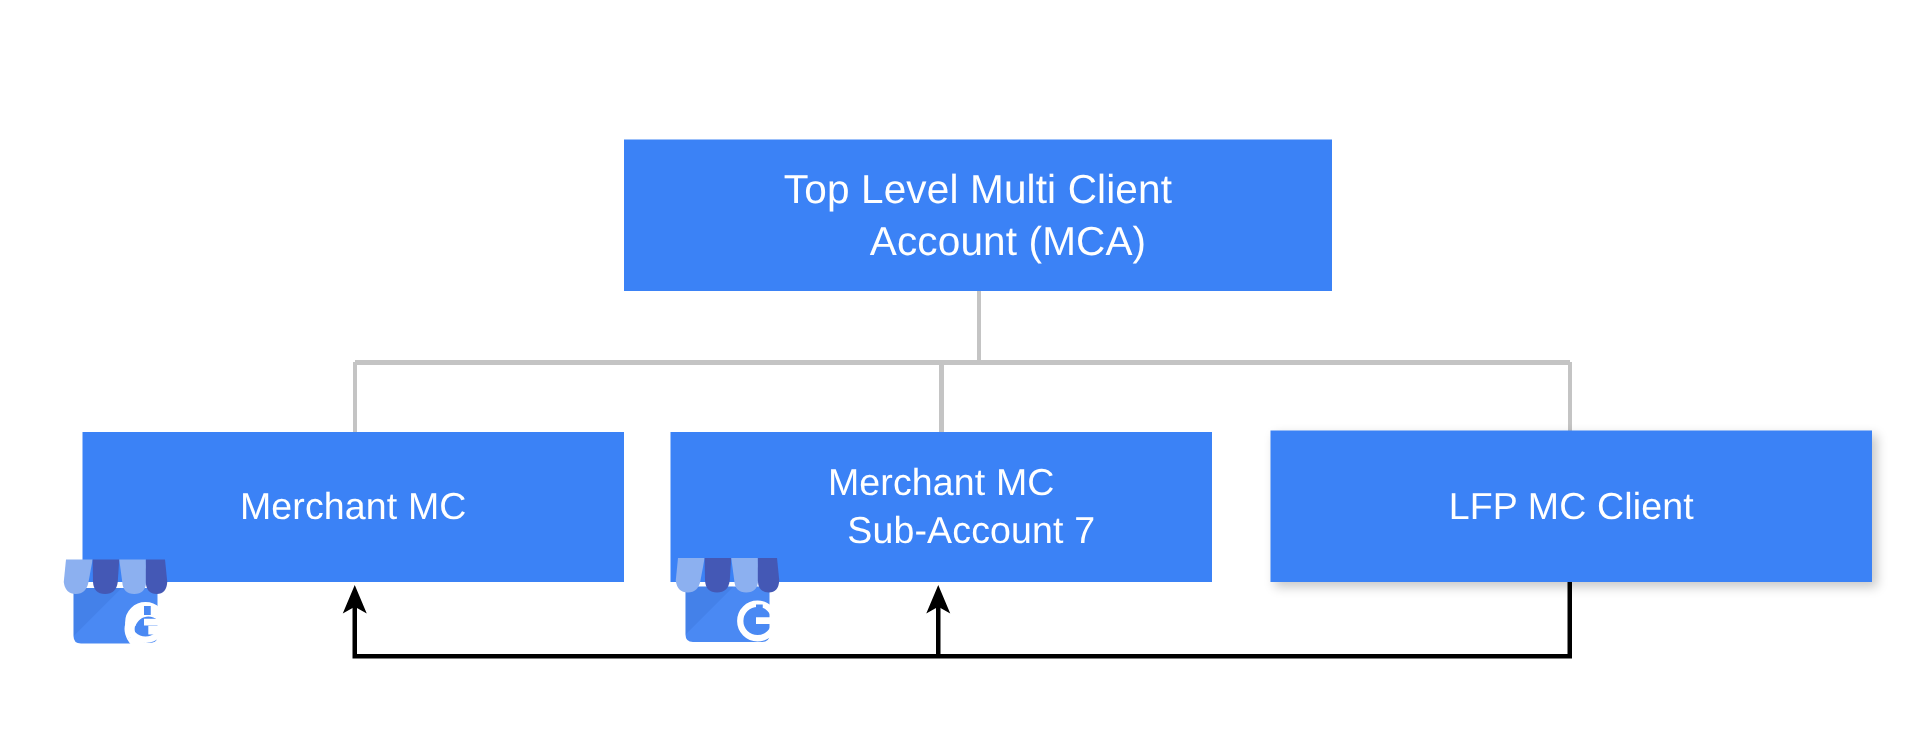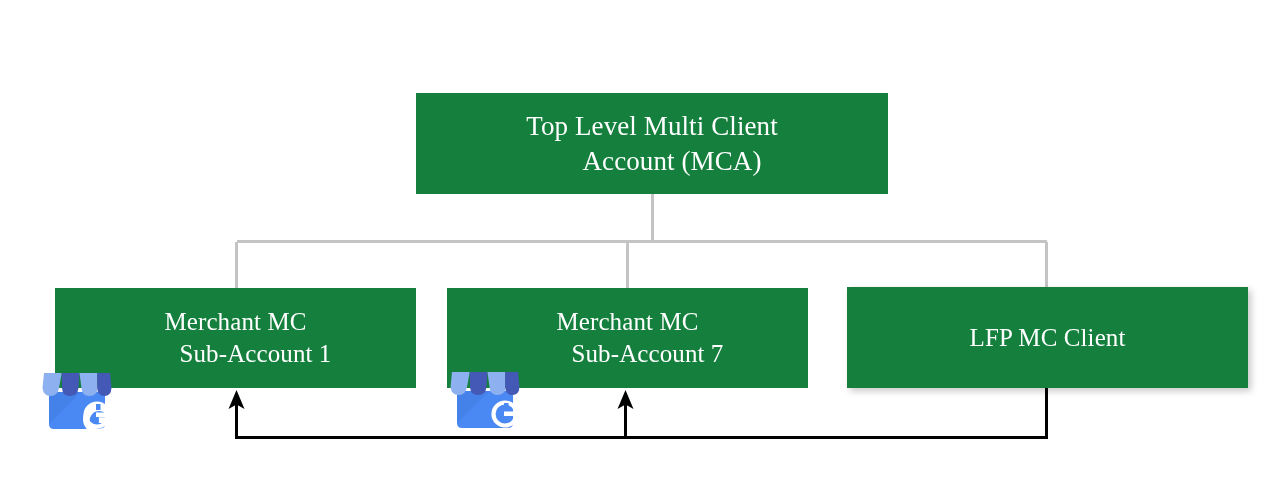--- a/index.html
+++ b/index.html
@@ -12,33 +12,32 @@
   }
   #canvas {
     position: relative;
     width: 1286px;
     height: 501px;
     background: #ffffff;
     overflow: hidden;
   }
   .node {
     position: absolute;
-    background: #15803d;
+    background: #3b82f6;
     color: #ffffff;
     display: flex;
     align-items: center;
     justify-content: center;
     text-align: center;
     line-height: 1.28;
     font-size: 25px;
     font-weight: 400;
     letter-spacing: 0.1px;
     box-sizing: border-box;
     z-index: 3;
-    font-family: Liberation Serif, serif;
   }
   .node .lines {
     display: block;
     width: 100%;
   }
   .node .l2 { display: block; padding-left: 40px; }
 
   #node-mca {
     left: 416px;
     top: 93px;
@@ -123,21 +122,20 @@
   <div class="node" id="node-mca">
     <span class="lines">
       <span>Top Level Multi Client</span>
       <span class="l2">Account (MCA)</span>
     </span>
   </div>
 
   <div class="node" id="node-sub1">
     <span class="lines">
       <span>Merchant MC</span>
-      <span class="l2">Sub-Account 1</span>
     </span>
   </div>
 
   <div class="node" id="node-sub2">
     <span class="lines">
       <span>Merchant MC</span>
       <span class="l2">Sub-Account 7</span>
     </span>
   </div>
 

